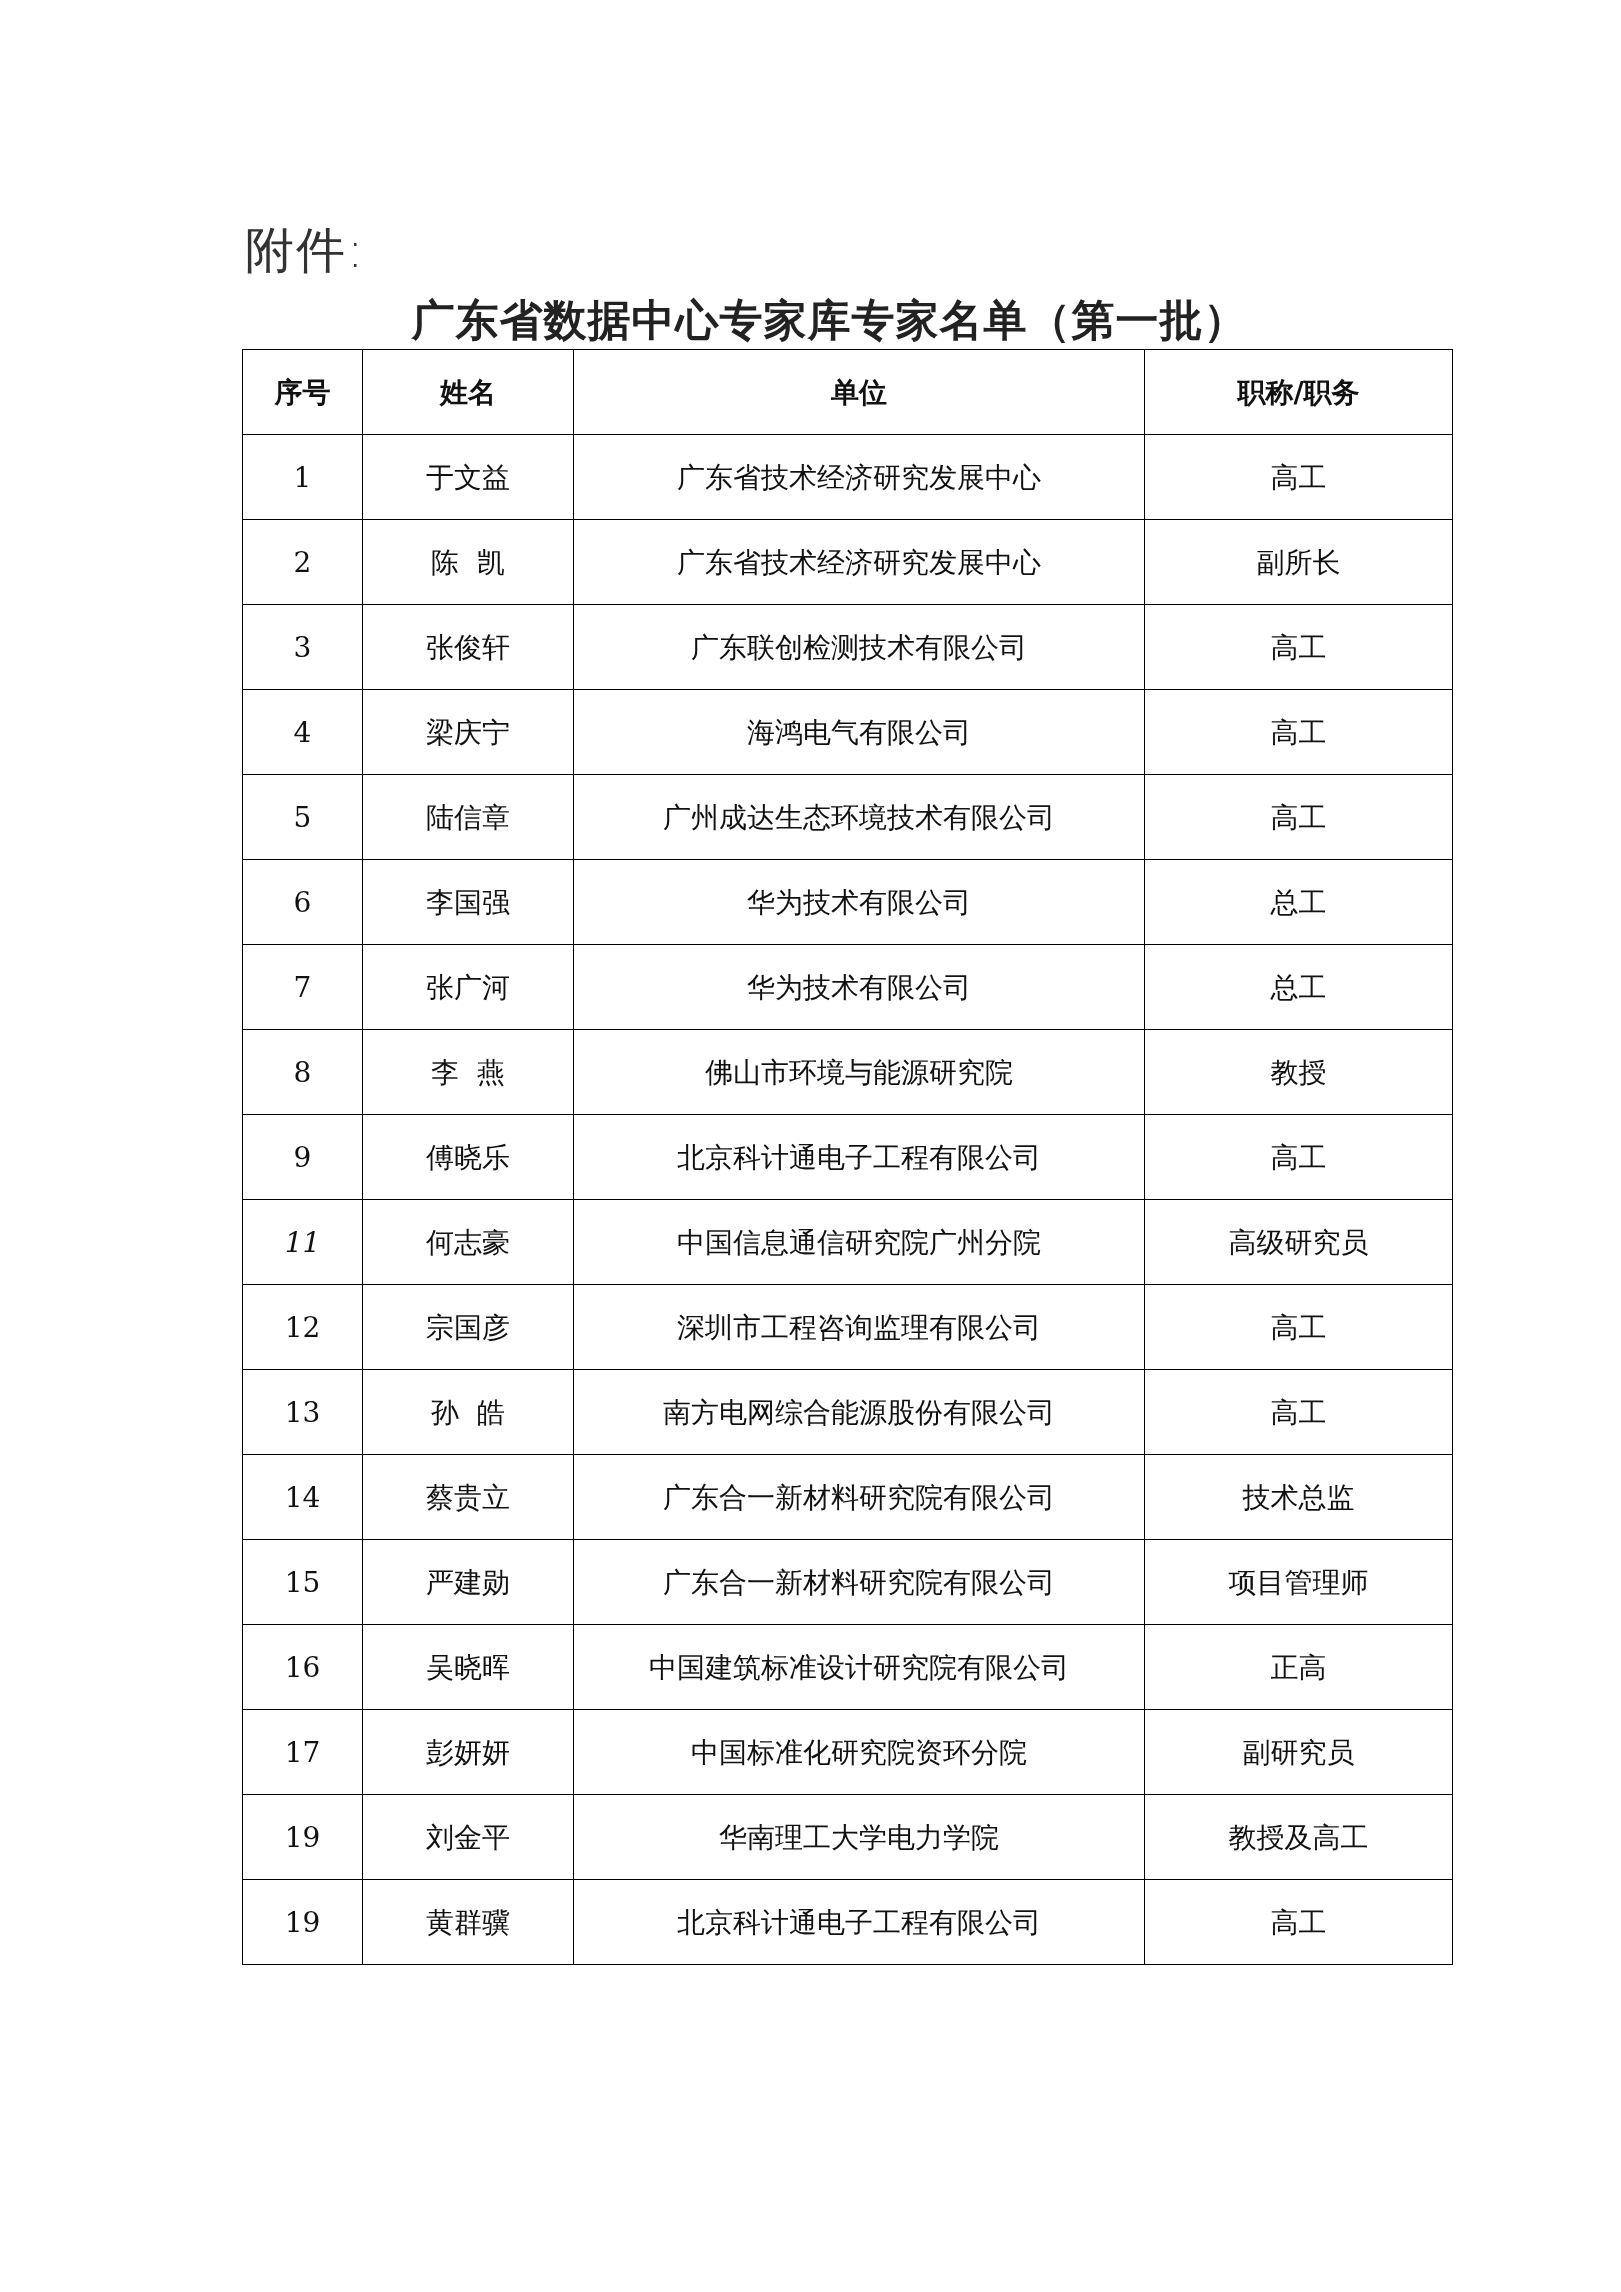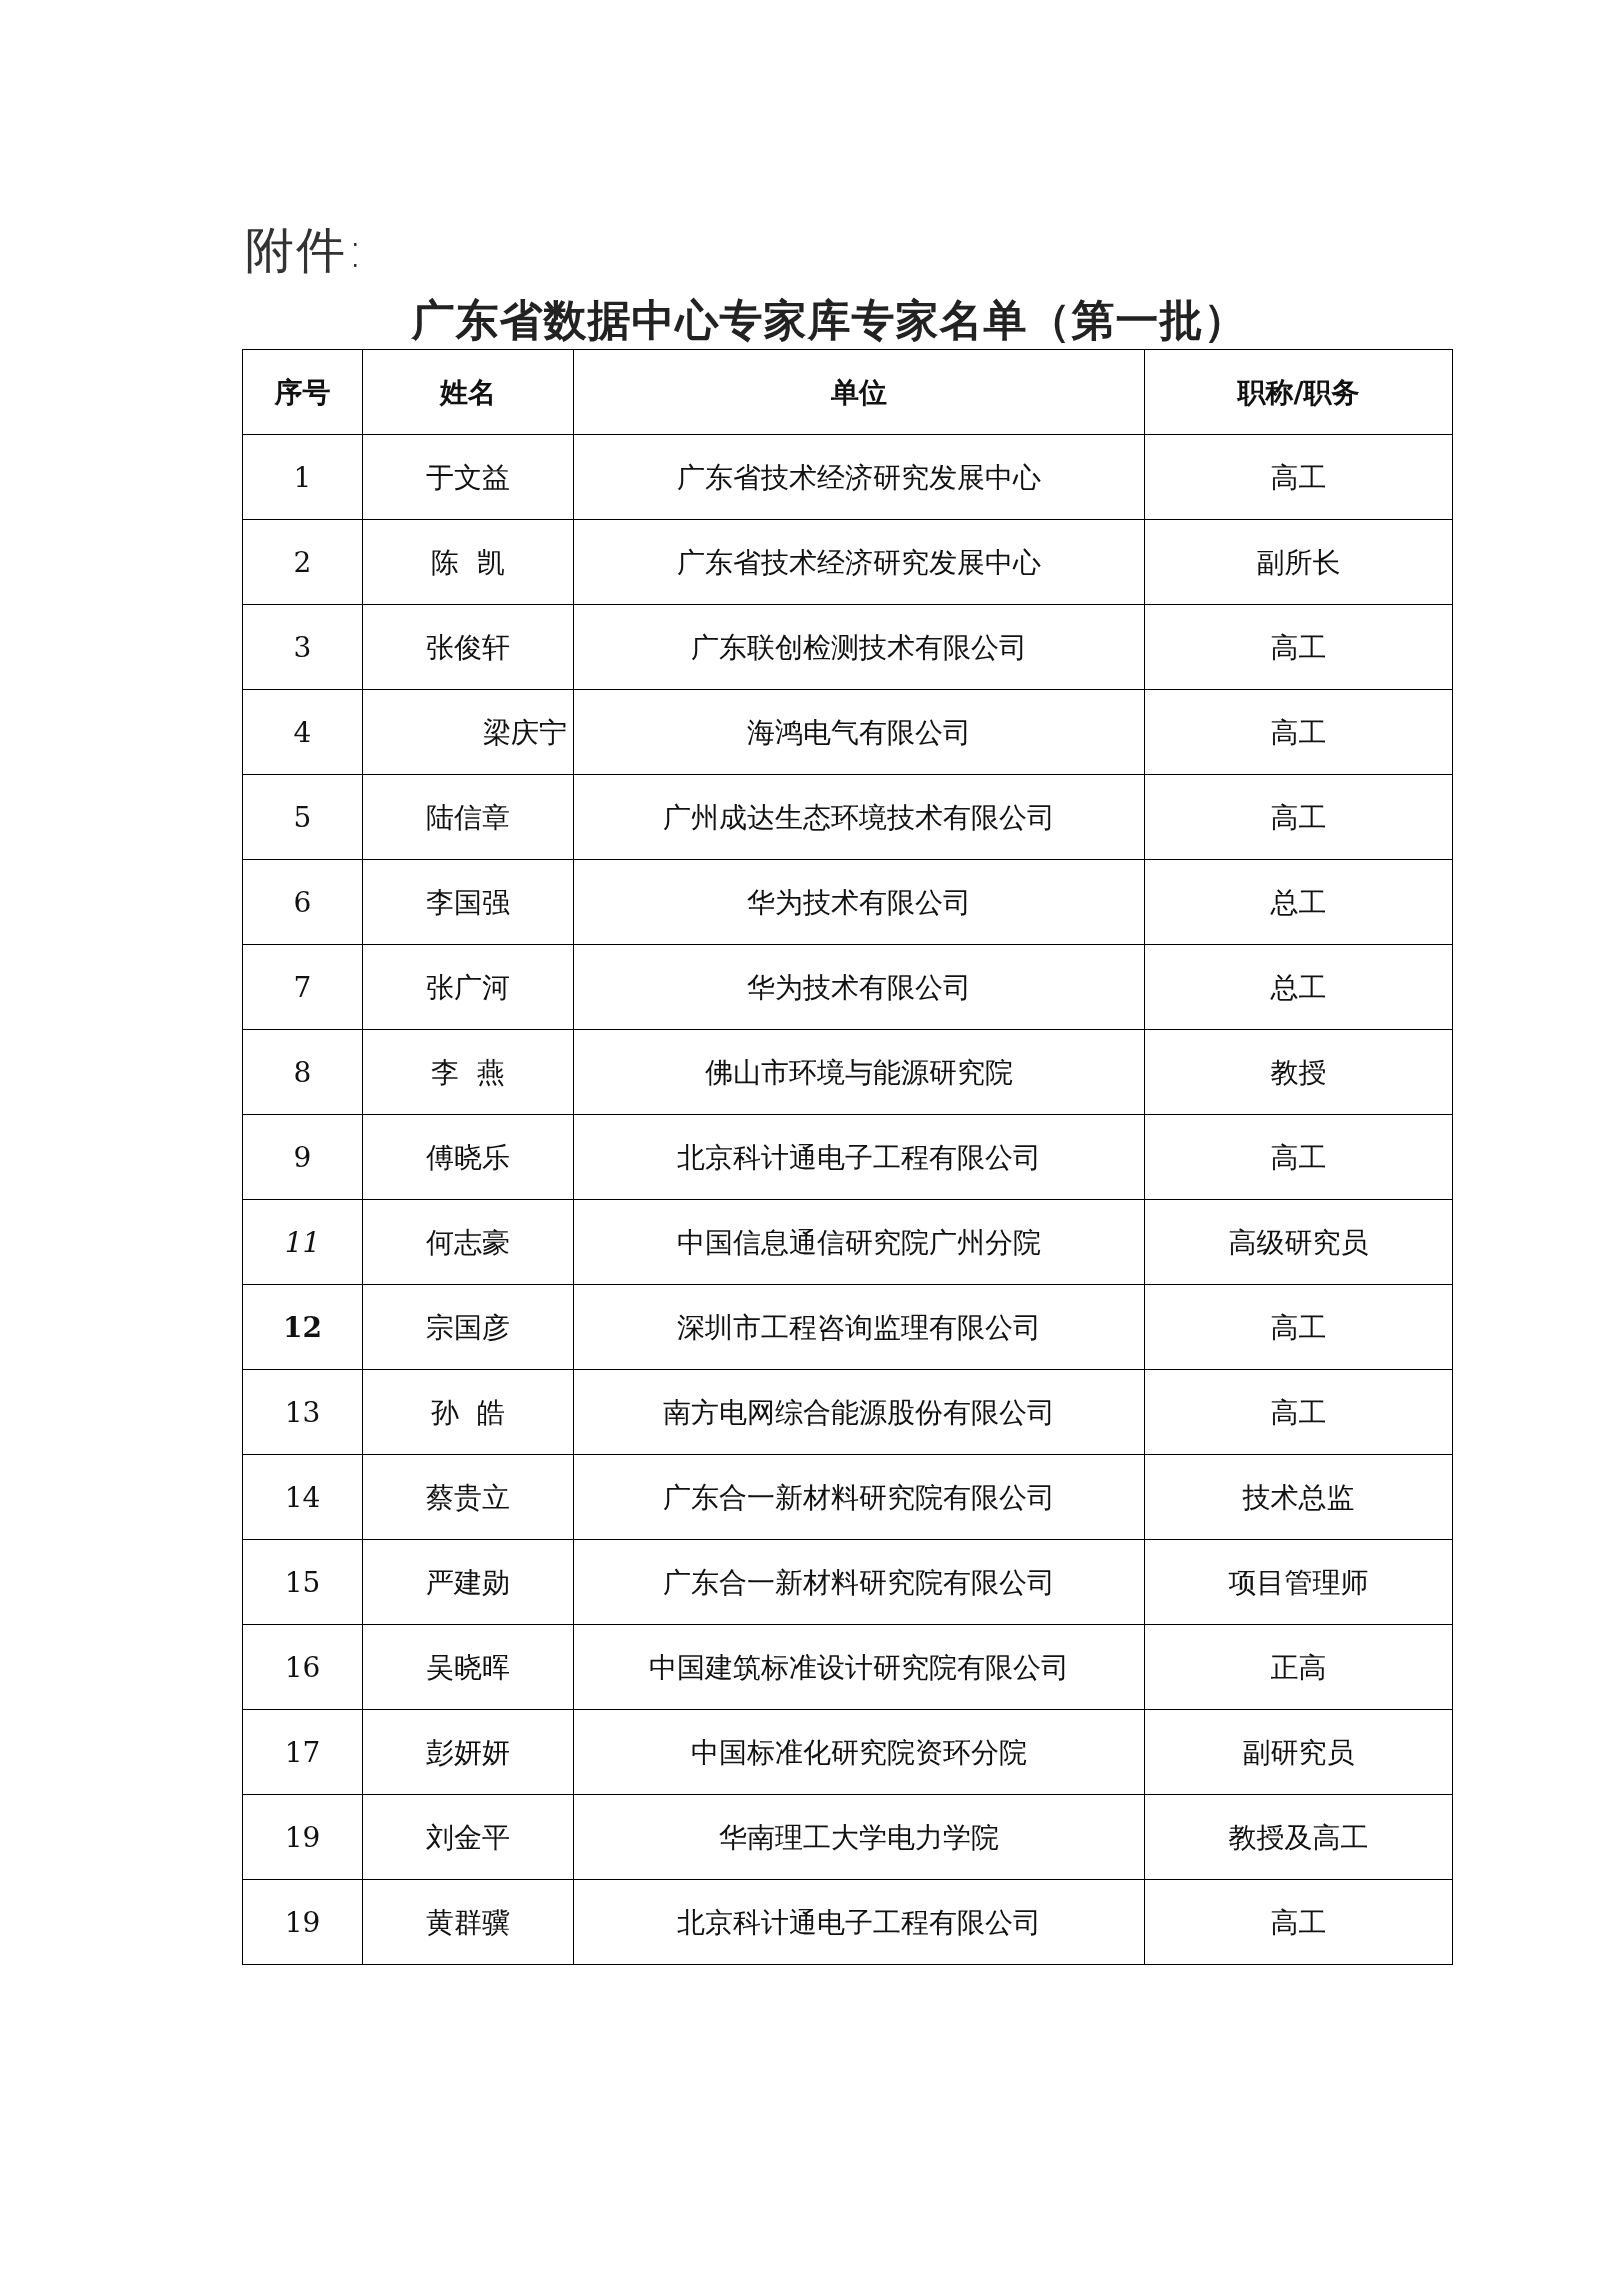--- a/index.html
+++ b/index.html
@@ -54,21 +54,21 @@
         <td style="white-space: pre;">副所长</td>
       </tr>
       <tr>
         <td class="num" style="white-space: pre;">3</td>
         <td style="white-space: pre;">张俊轩</td>
         <td style="white-space: pre-wrap;">广东联创检测技术有限公司</td>
         <td style="white-space: pre;">高工</td>
       </tr>
       <tr>
         <td class="num" style="white-space: pre;">4</td>
-        <td style="white-space: pre; text-align: right;">梁庆宁</td>
+        <td style="white-space: pre;">梁庆宁</td>
         <td style="white-space: pre-wrap;">海鸿电气有限公司</td>
         <td style="white-space: pre;">高工</td>
       </tr>
       <tr>
         <td class="num" style="white-space: pre;">5</td>
         <td style="white-space: pre;">陆信章</td>
         <td style="white-space: pre-wrap;">广州成达生态环境技术有限公司</td>
         <td style="white-space: pre;">高工</td>
       </tr>
       <tr>
@@ -95,21 +95,21 @@
         <td style="white-space: pre-wrap;">北京科计通电子工程有限公司</td>
         <td style="white-space: pre;">高工</td>
       </tr>
       <tr>
         <td class="num" style="white-space: pre; font-style: italic;">11</td>
         <td style="white-space: pre;">何志豪</td>
         <td style="white-space: pre-wrap;">中国信息通信研究院广州分院</td>
         <td style="white-space: pre;">高级研究员</td>
       </tr>
       <tr>
-        <td class="num" style="white-space: pre; font-weight: bold;">12</td>
+        <td class="num" style="white-space: pre;">12</td>
         <td style="white-space: pre;">宗国彦</td>
         <td style="white-space: pre-wrap;">深圳市工程咨询监理有限公司</td>
         <td style="white-space: pre;">高工</td>
       </tr>
       <tr>
         <td class="num" style="white-space: pre;">13</td>
         <td style="white-space: pre;">孙  皓</td>
         <td style="white-space: pre-wrap;">南方电网综合能源股份有限公司</td>
         <td style="white-space: pre;">高工</td>
       </tr>

